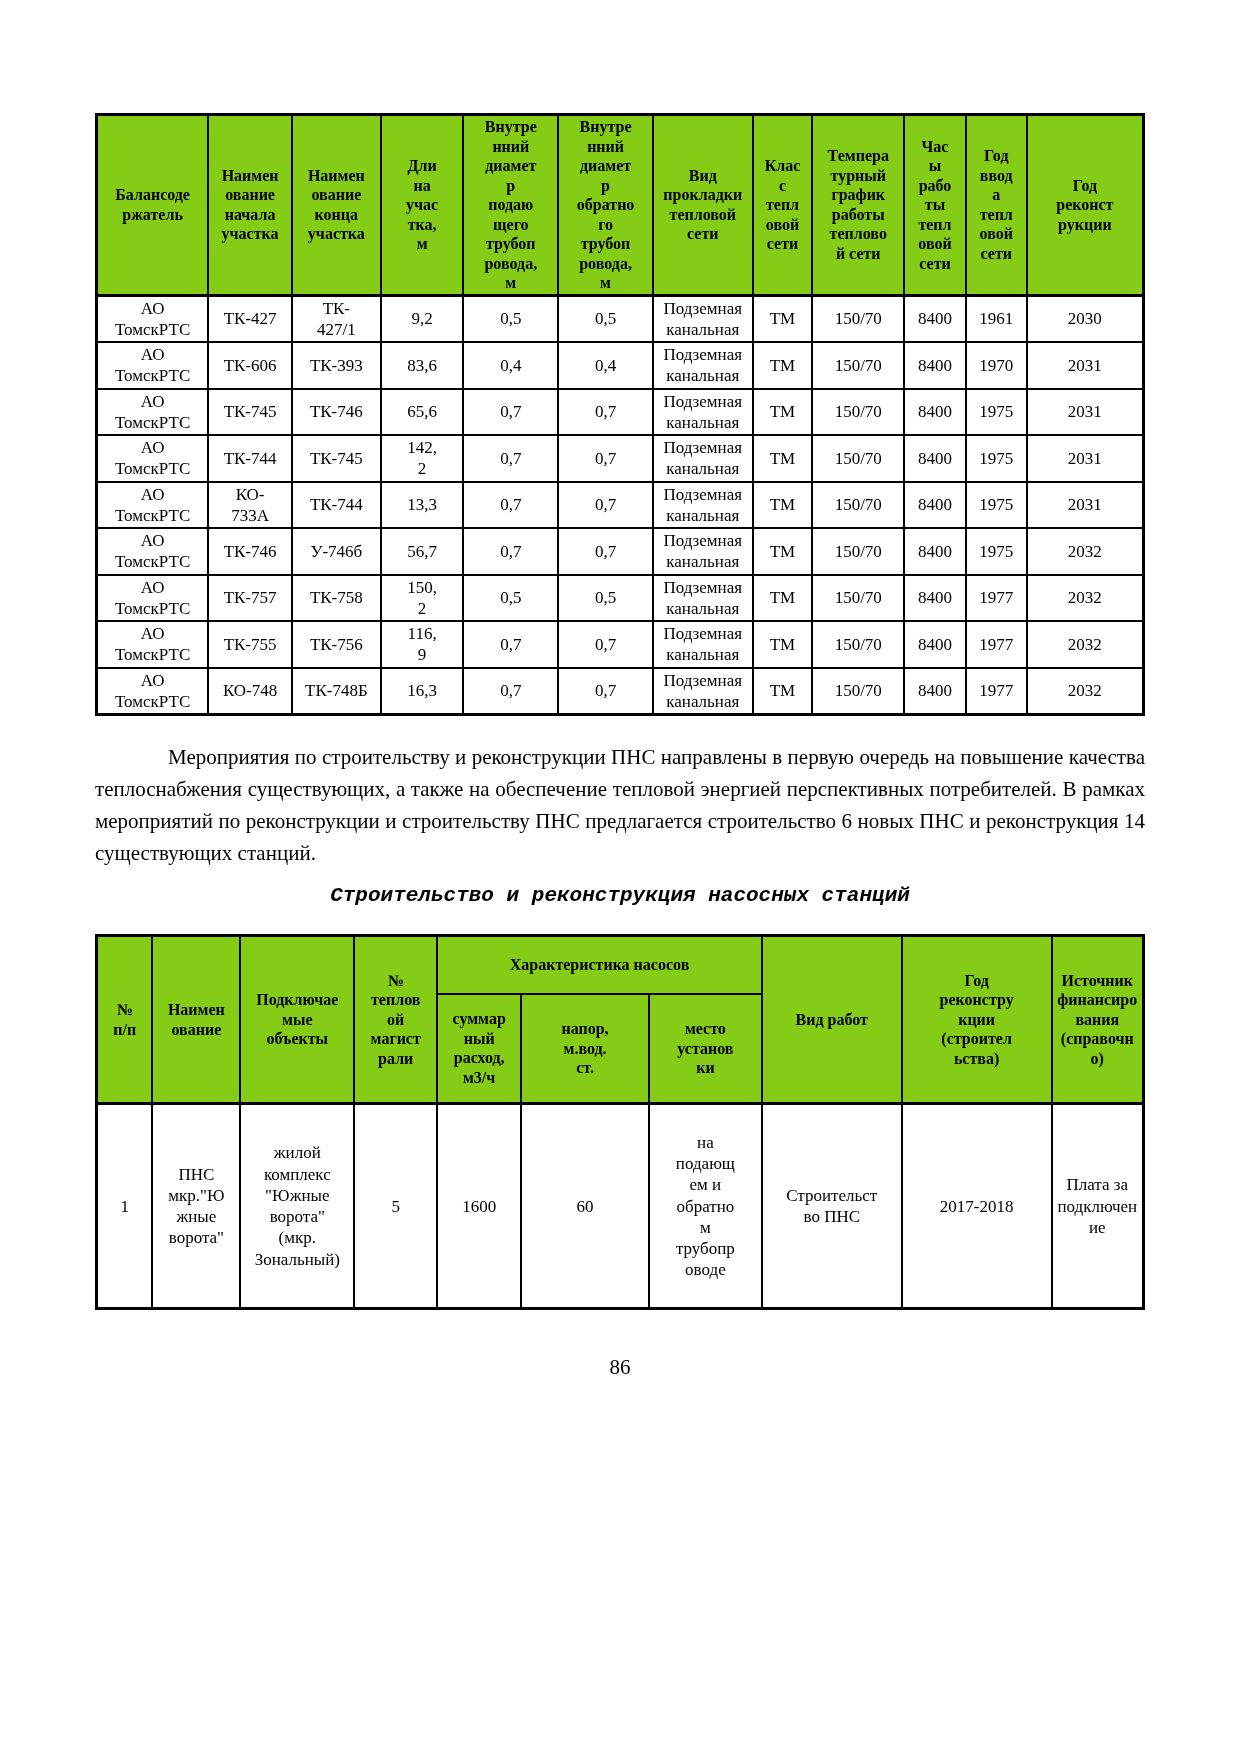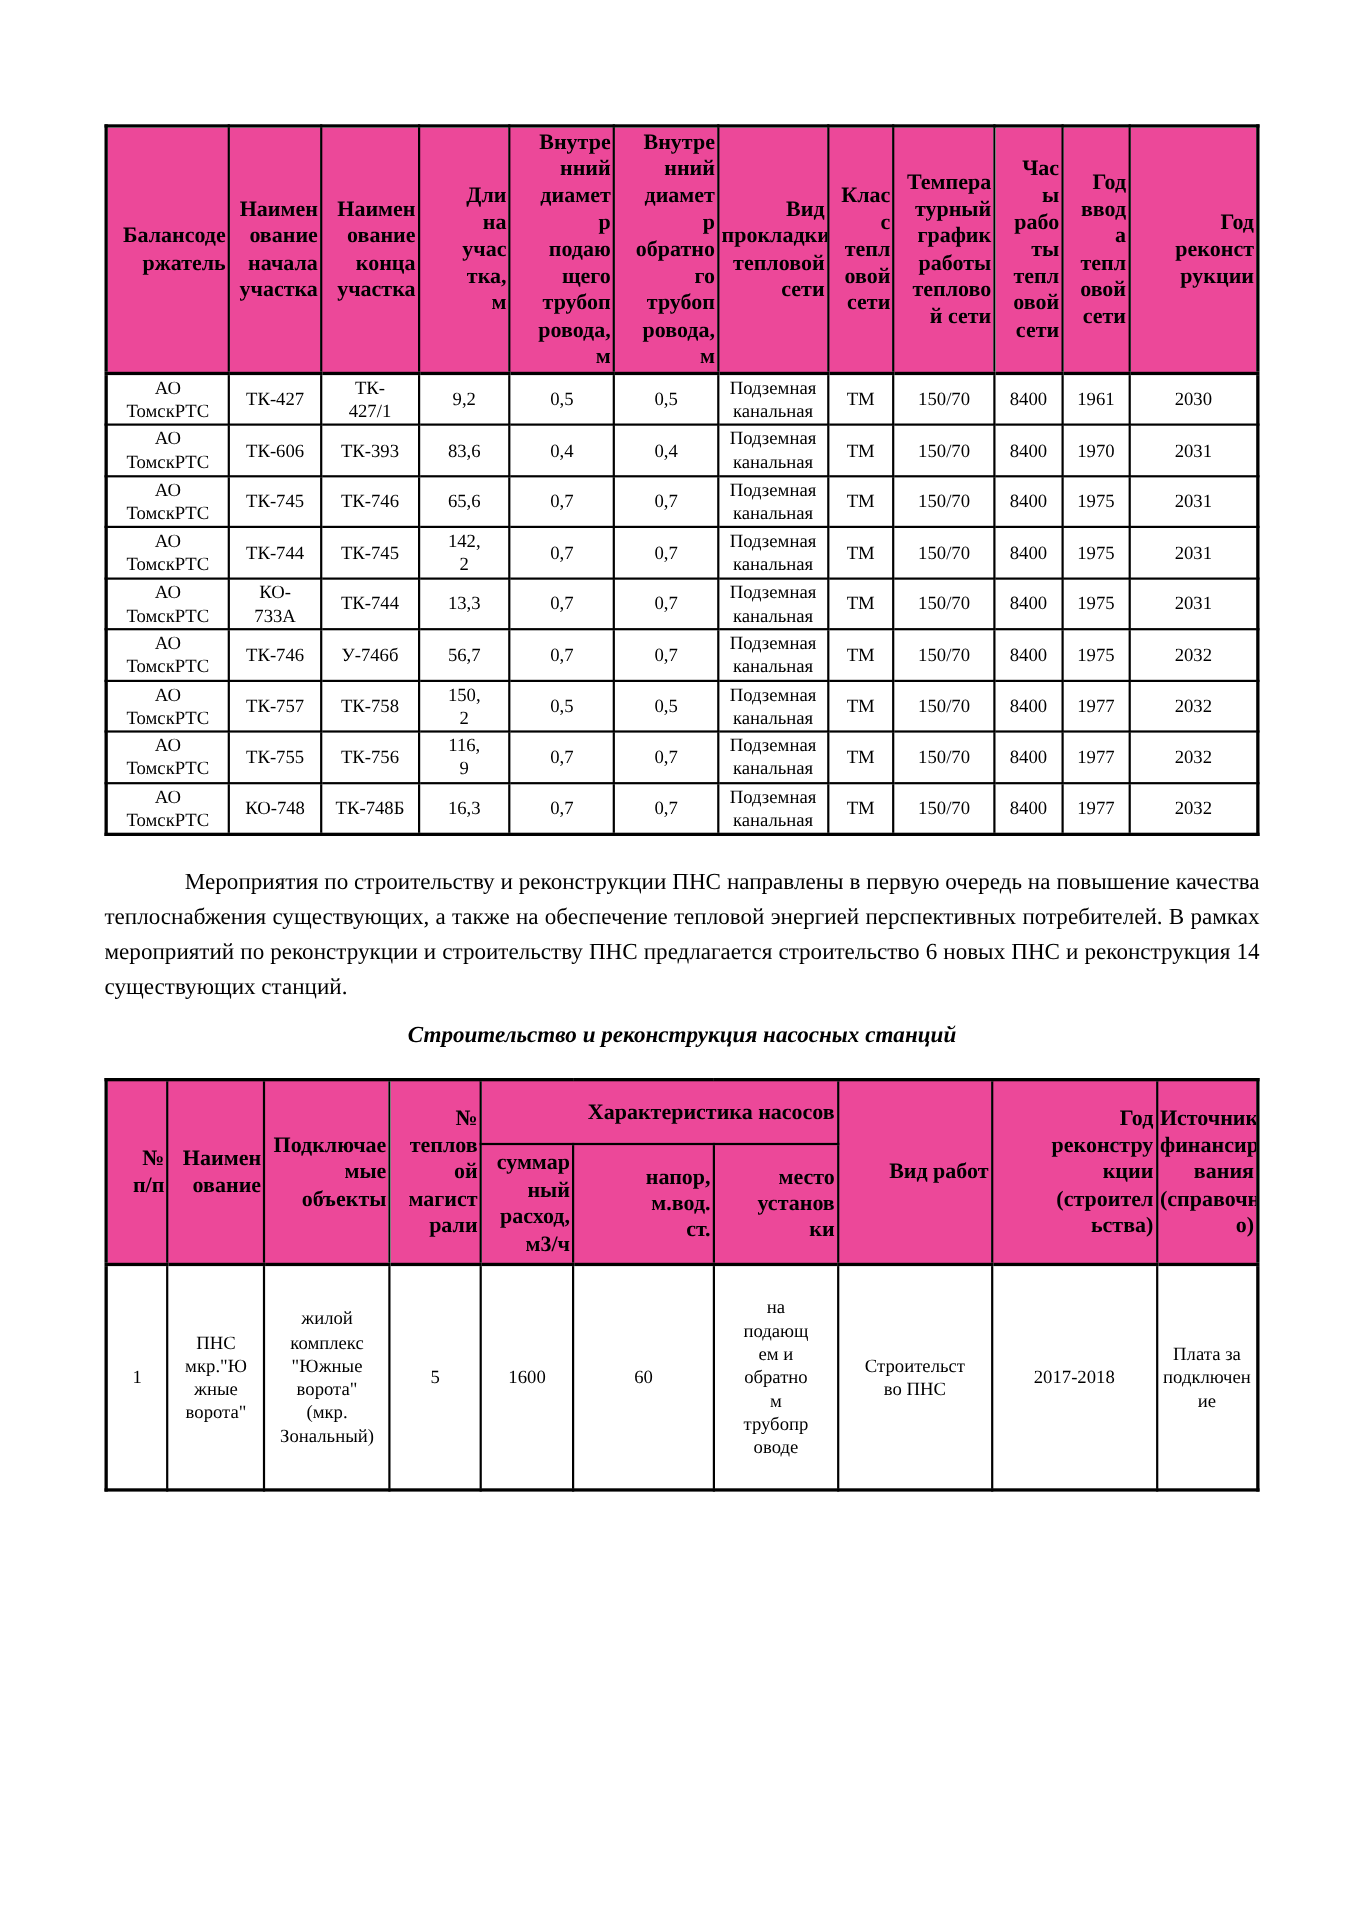--- a/index.html
+++ b/index.html
@@ -7,40 +7,40 @@
     width:1240px;height:1754px;margin:0 auto;background:#ffffff;
     font-family:"Liberation Serif","DejaVu Serif",serif;color:#000;
     position:relative;overflow:hidden;box-sizing:border-box;
   }
   .content{padding:113px 95px 0 95px;}
   table{border-collapse:collapse;width:100%;table-layout:fixed;border:3px solid #000;}
   th,td{
     border:2px solid #000;text-align:center;vertical-align:middle;
     padding:1px 2px;white-space:pre-line;overflow:hidden;
   }
-  thead th{background:#ec4899;font-weight:bold;font-size:20px;line-height:1.22;text-align:right;}
+  thead th{background:#84cc16;font-weight:bold;font-size:16px;line-height:1.22;}
   tbody td{font-size:17px;line-height:1.25;}
   .t1 thead tr{height:180px;}
   .t1 tbody tr{height:45px;}
   .t1 thead th{border-bottom:3px solid #000;}
   .t2{margin-top:27px;}
   .t2 .h1{height:58px;}
   .t2 .h2{height:110px;}
   .t2 tbody tr{height:205px;}
   .t2 .h2 th,.t2 thead th[rowspan]{border-bottom:3px solid #000;}
   .para{
     font-size:21px;line-height:32px;text-align:justify;text-indent:73px;margin:0;
   }
   .p1{margin-top:46px;}
   .p2{margin-top:25px;}
   .section-heading{
     font-size:21px;font-weight:bold;text-align:center;margin:50px 0 0 0;
   }
   .table-title{
-    font-size:21px;font-weight:bold;font-style:italic;text-align:center;margin:15px 0 0 0;
+    font-size:21px;font-weight:bold;font-style:italic;text-align:center;margin:15px 0 0 0;font-family:Liberation Mono, monospace;
   }
   .page-number{
     margin-top:45px;text-align:center;font-size:21px;
   }
 </style>
 </head>
 <body>
 
 <div class="page">
   <div class="content">
@@ -366,14 +366,15 @@
             <td>Строительст
 во ПНС</td>
             <td>2017-2018</td>
             <td>Плата за
 подключен
 ие</td>
           </tr>
         </tbody>
     </table>
 
+    <div class="page-number">86</div>
   </div>
 </div>
 
 </body></html>

